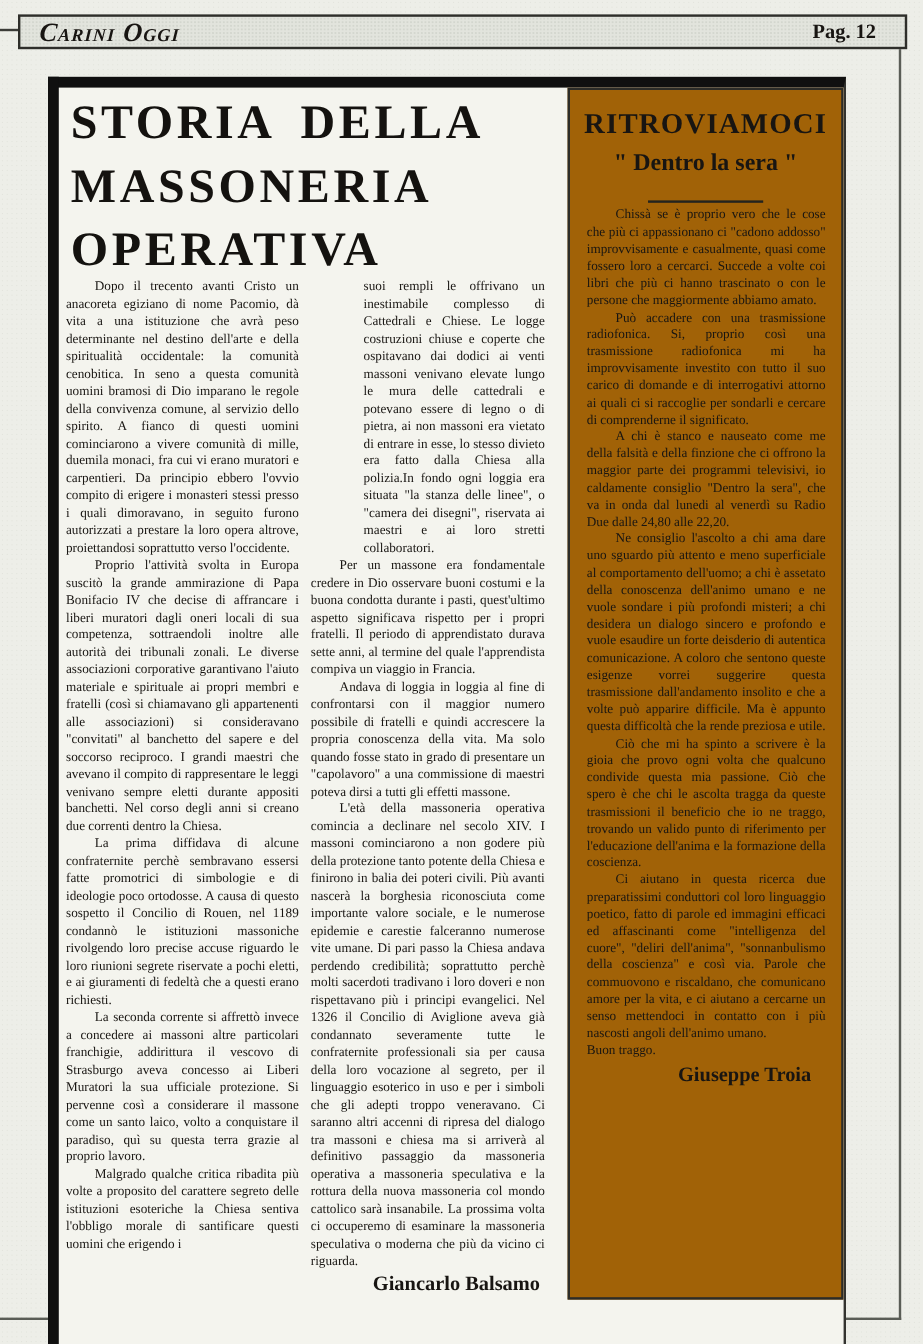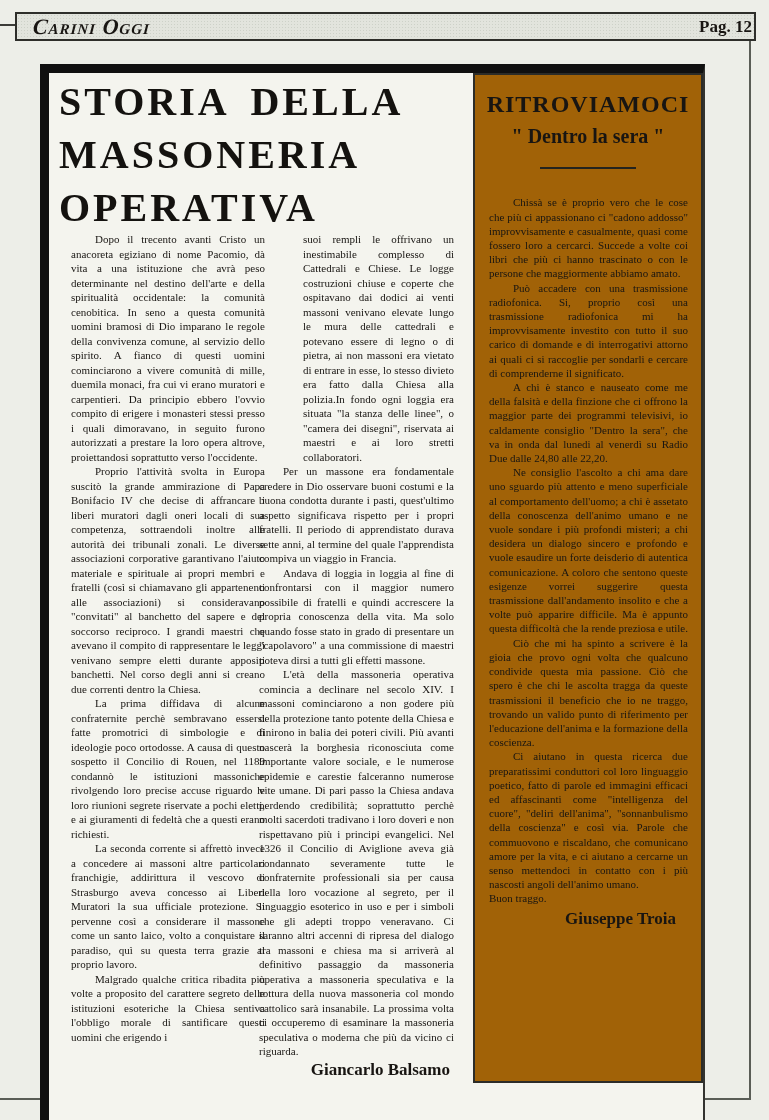--- a/index.html
+++ b/index.html
@@ -22,49 +22,49 @@
     position:absolute;left:15px;top:12px;width:741px;height:29px;
     box-sizing:border-box;border:2px solid #2e2e2a;background:#e2e4dd;
     background-image:radial-gradient(#cdd1c8 0.5px, rgba(0,0,0,0) 0.6px);background-size:3px 3px;
     display:flex;align-items:center;justify-content:space-between;
   }
   .logo{
     font-style:italic;font-weight:bold;font-variant:small-caps;
     font-size:22px;letter-spacing:1px;padding-left:16px;line-height:1;
     transform:skewX(-4deg);
   }
-  .pagenum{font-weight:bold;font-size:17px;padding-right:2px;line-height:1;}
+  .pagenum{font-weight:bold;font-size:17px;padding-right:24px;line-height:1;}
   
   .main-box{
     position:absolute;left:40px;top:64px;width:665px;height:1092px;box-sizing:border-box;
     border-top:9px solid #101010;border-left:9px solid #101010;
     border-right:2px solid #33332f;border-bottom:3px solid #33332f;
     background:#f4f4ee;overflow:hidden;
   }
   .headline{
     position:absolute;left:10px;top:2px;width:420px;margin:0;
     font-size:40px;font-weight:bold;line-height:53px;
     letter-spacing:3px;word-spacing:10px;color:#14120f;
   }
   .col{position:absolute;top:159px;text-align:justify;font-size:11px;line-height:14.5px;}
-  .col1{left:22px;width:194px;}
+  .col1{left:6px;width:194px;}
   .col2{left:210px;width:195px;}
   .para{margin:0;text-indent:24px;}
   .para.cont{text-indent:0;margin-left:44px;}
   .byline{margin:4px 0 0 0;font-weight:bold;font-size:17px;text-align:right;text-indent:0;}
   .col2 .byline{padding-right:4px;}
   
   .right-box{
     position:absolute;left:424px;top:0px;width:230px;height:1010px;box-sizing:border-box;
     border:2px solid #2c2c28;background:#a16207;overflow:hidden;
   }
   .rtitle{margin:16px 6px 0 6px;text-align:center;font-size:24px;font-weight:bold;letter-spacing:1px;line-height:1.1;}
   .rsubtitle{margin:8px 6px 0 6px;text-align:center;font-size:20px;font-weight:bold;line-height:1.1;}
   .rule{width:96px;height:2px;background:#24241f;margin:20px auto 0 auto;}
-  .rbody{margin:26px 13px 0 14px;text-align:justify;font-size:11px;line-height:14.2px;}
+  .rbody{margin:3px 13px 0 14px;text-align:justify;font-size:11px;line-height:14.2px;}
   .rbody .closing{text-indent:0;}
   .rbody .byline{margin-top:6px;padding-right:12px;}
 </style>
 </head>
 <body>
 
 <div class="page">
 
   <div class="frame-connector"></div>
   <div class="frame-right"></div>

